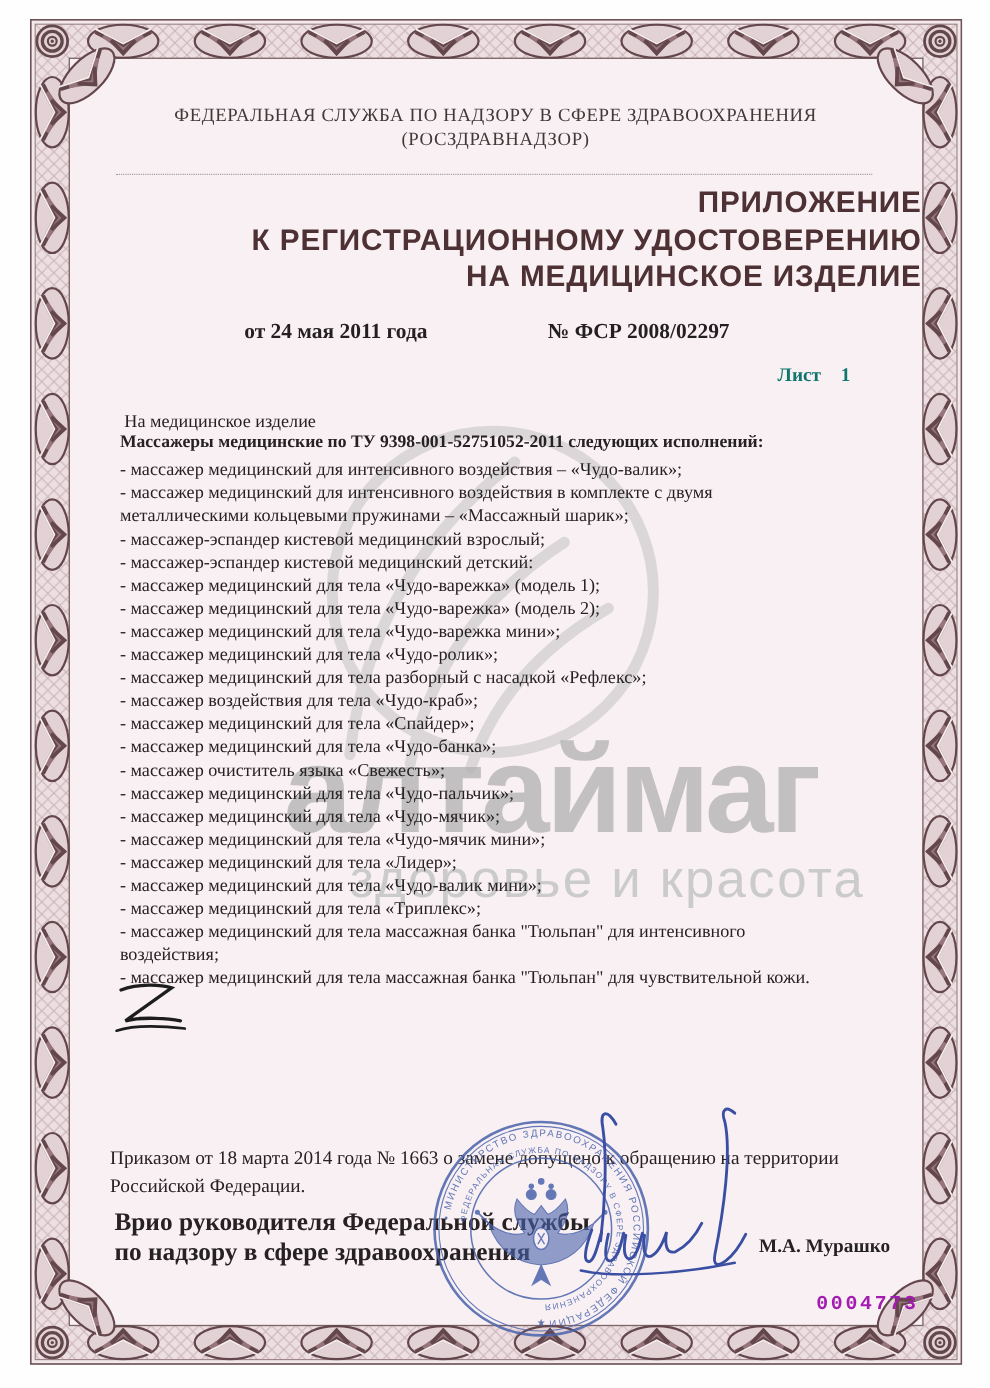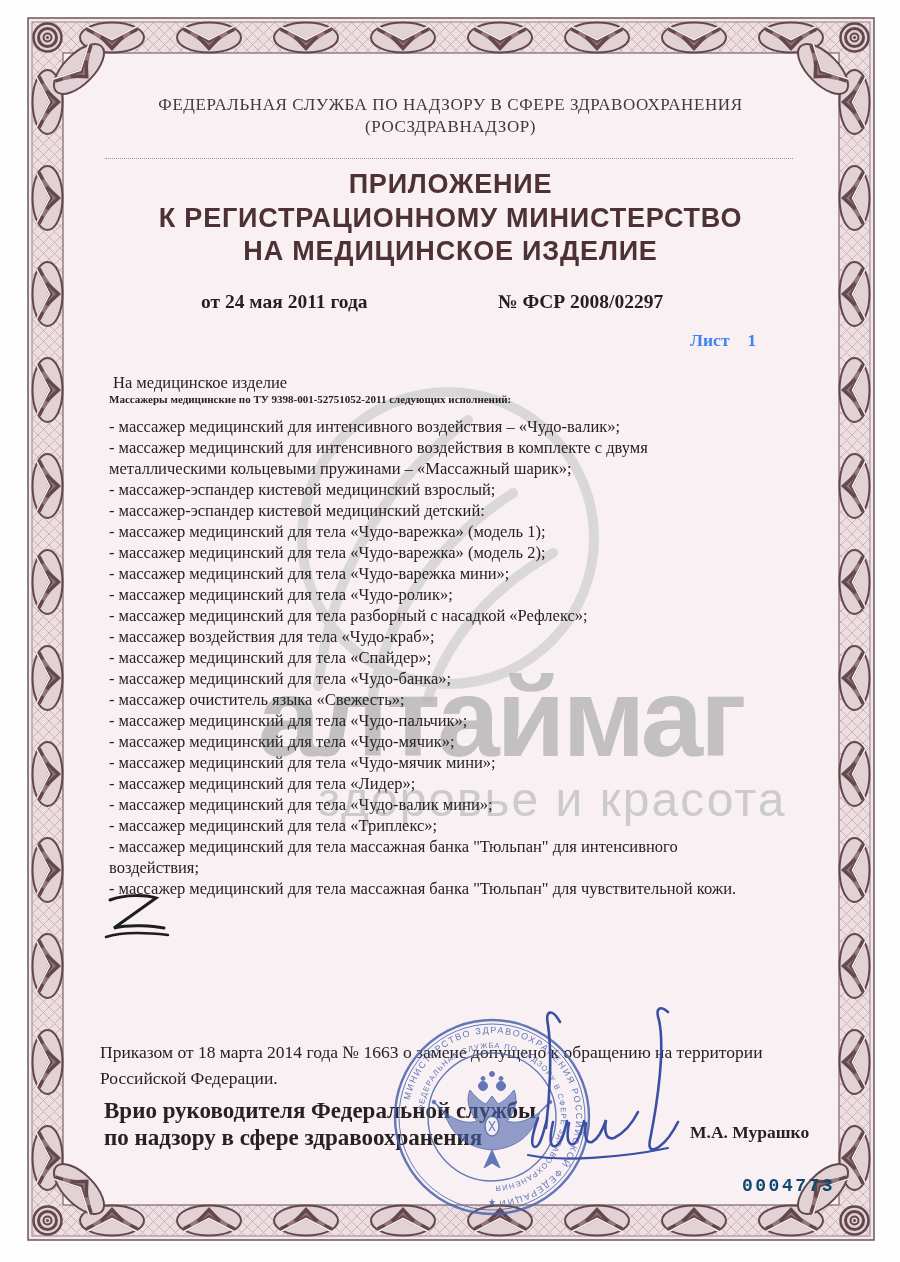--- a/index.html
+++ b/index.html
@@ -13,44 +13,44 @@
             font-family:"Liberation Sans",sans-serif;font-weight:bold;
             font-size:112px;line-height:112px;letter-spacing:-3px;color:#b5b5b5;opacity:.8;}
   .wm-tagline{position:absolute;left:318px;top:772px;
             font-family:"Liberation Sans",sans-serif;font-size:48px;
             letter-spacing:2px;color:#c7c7c7;opacity:.9;}
   
   .content{position:absolute;inset:0;z-index:2;color:#262122;}
   .agency{position:absolute;left:63px;top:94px;width:775px;text-align:center;
           font-size:17px;line-height:22px;letter-spacing:.6px;color:#433839;}
   .rule{position:absolute;left:105px;top:158px;width:688px;border-top:1.5px dotted #a89598;}
-  .title{position:absolute;left:63px;top:168px;width:775px;text-align:center;
+  .title{position:absolute;left:63px;top:168px;width:775px;text-align:right;
          font-family:"Liberation Sans",sans-serif;font-weight:bold;font-size:27px;
          line-height:33.5px;letter-spacing:.8px;color:#4e3135;}
   .dateline{position:absolute;top:291px;left:0;width:900px;height:26px;
             font-weight:bold;font-size:19.5px;color:#241f20;}
-  .date{position:absolute;left:201px;}
+  .date{position:absolute;left:222px;}
   .regnum{position:absolute;left:498px;}
-  .sheet{position:absolute;top:330px;left:690px;width:100px;text-align:left;
-         font-weight:bold;font-size:17.5px;color:#3b82f6;}
+  .sheet{position:absolute;top:330px;left:690px;width:100px;text-align:center;
+         font-weight:bold;font-size:17.5px;color:#0f766e;}
   .sheet .num{margin-left:18px;}
   .intro{position:absolute;left:113px;top:373px;font-size:16.5px;}
   .product-heading{position:absolute;left:109px;top:393px;width:720px;
-                   font-weight:bold;font-size:11px;}
+                   font-weight:bold;font-size:16px;}
   .product-list{position:absolute;left:109px;top:416px;width:718px;
                 font-size:16.5px;line-height:21px;}
   .product-list .list-item{white-space:pre-wrap;}
   .zmark{position:absolute;left:102px;top:890px;}
   .order-text{position:absolute;left:100px;top:1040px;width:720px;
               font-size:17.5px;line-height:25.5px;white-space:pre-wrap;}
   .sig-title{position:absolute;left:104px;top:1098px;font-weight:bold;
              font-size:23px;line-height:26.5px;}
   .sig-name{position:absolute;left:690px;top:1122px;font-weight:bold;font-size:17.5px;}
   .serial{position:absolute;left:742px;top:1176px;font-family:"Liberation Mono",monospace;
-          font-weight:bold;font-size:18px;letter-spacing:2.5px;color:#0c4a6e;}
+          font-weight:bold;font-size:18px;letter-spacing:2.5px;color:#a21caf;}
   .stampsig{position:absolute;left:380px;top:1000px;z-index:3;pointer-events:none;}
 </style>
 </head>
 <body>
 
 <div class="page">
 
   <svg class="frame" width="848" height="1224" viewBox="0 0 848 1224">
     <defs>
       <pattern id="mesh" width="11" height="11" patternUnits="userSpaceOnUse">
@@ -143,21 +143,21 @@
   </div>
 
   <div class="content">
     <div class="agency">
       <div>ФЕДЕРАЛЬНАЯ СЛУЖБА ПО НАДЗОРУ В СФЕРЕ ЗДРАВООХРАНЕНИЯ</div>
       <div>(РОСЗДРАВНАДЗОР)</div>
     </div>
     <div class="rule"></div>
     <div class="title">
       <div>ПРИЛОЖЕНИЕ</div>
-      <div>К РЕГИСТРАЦИОННОМУ МИНИСТЕРСТВО</div>
+      <div>К РЕГИСТРАЦИОННОМУ УДОСТОВЕРЕНИЮ</div>
       <div>НА МЕДИЦИНСКОЕ ИЗДЕЛИЕ</div>
     </div>
     <div class="dateline">
       <span class="date">от  24 мая 2011 года</span>
       <span class="regnum">№   ФСР 2008/02297</span>
     </div>
     <div class="sheet">
       <span>Лист</span><span class="num">1</span>
     </div>
     <div class="intro">На медицинское изделие</div>

